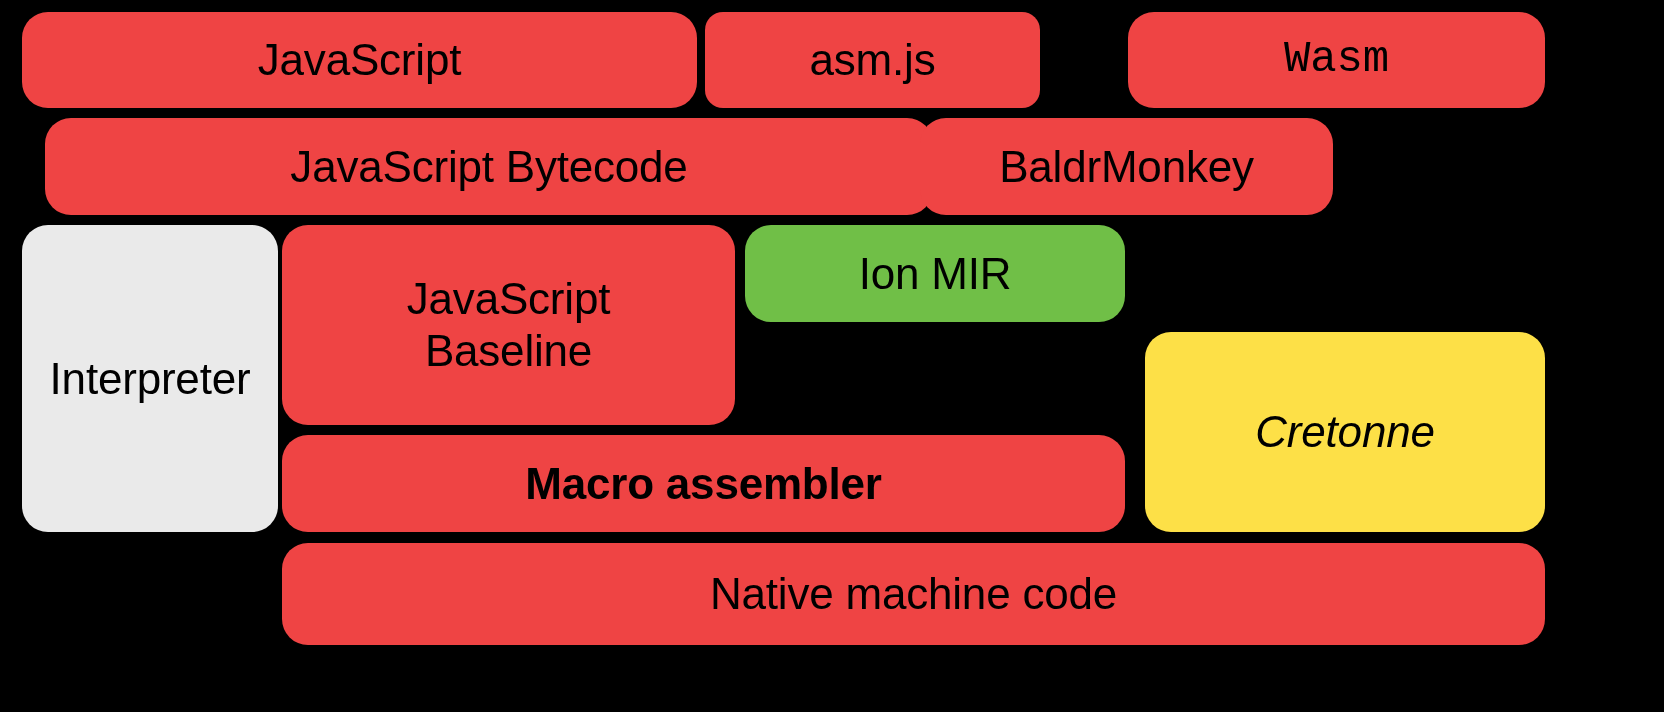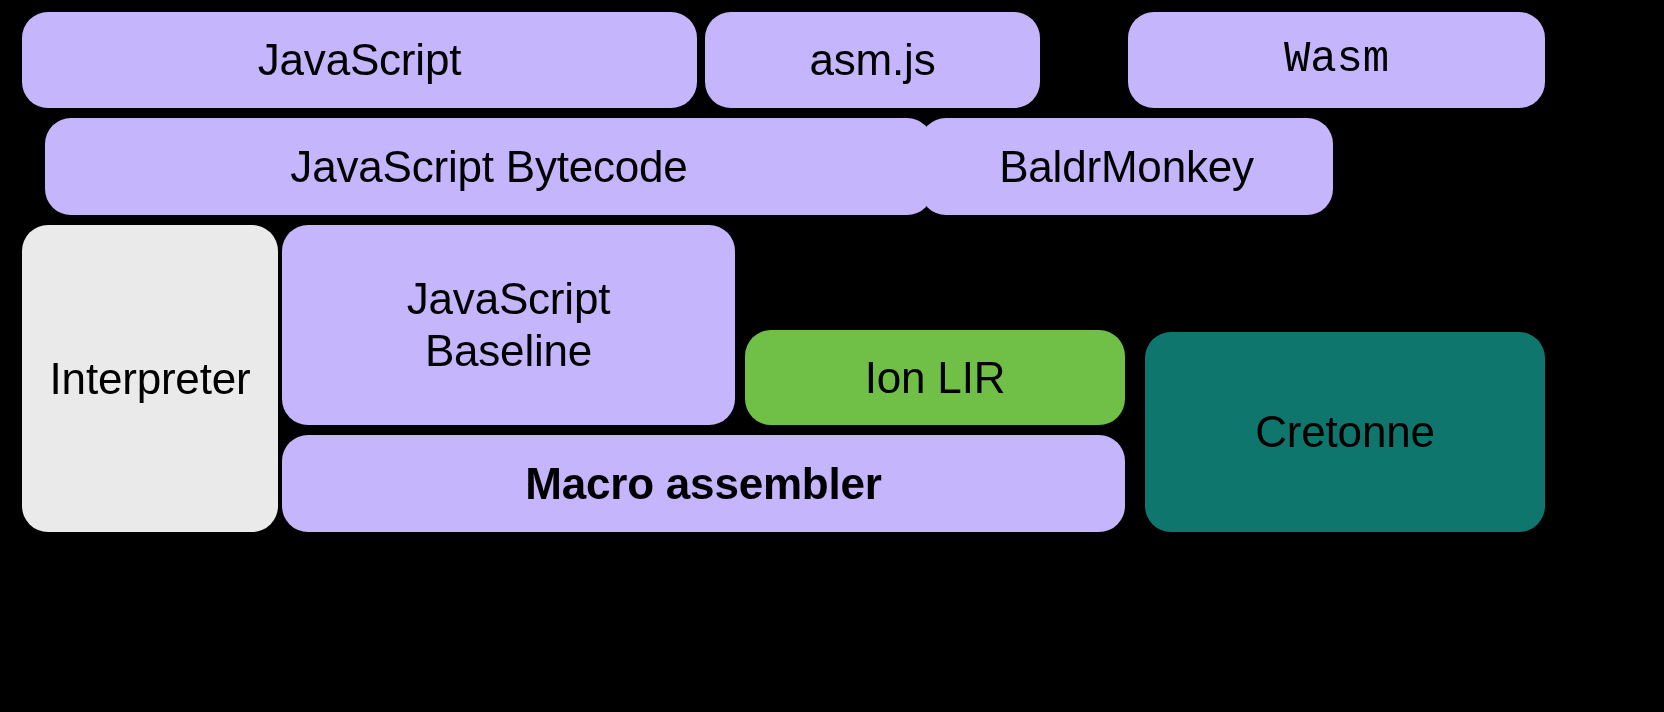--- a/index.html
+++ b/index.html
@@ -25,46 +25,47 @@
     border-radius: 26px;
     color: #000000;
     font-family: "Liberation Sans", sans-serif;
     font-size: 44px;
     font-weight: 400;
     line-height: 1.18;
     letter-spacing: -0.2px;
     white-space: pre-line;
     user-select: none;
   }
-  .box.white   { background: #c4b5fd; }
+  .box.white   { background: #ef4444; }
   .box.grey    { background: #EAEAEA; }
   .box.green   { background: #70BF47; }
-  .box.pink    { background: #0f766e; }
+  .box.pink    { background: #fde047; font-style: italic; }
 </style>
 </head>
 <body>
 
 <div id="stage">
 
   <div class="box white" style="left:22px; top:12px; width:675px; height:96px;">JavaScript</div>
 
-  <div class="box white" style="left:705px; top:12px; width:335px; height:96px;">asm.js</div>
+  <div class="box white" style="left:705px; top:12px; width:335px; height:96px;border-radius:18px;">asm.js</div>
 
   <div class="box white" style="left:1128px; top:12px; width:417px; height:96px;font-family:Liberation Mono, monospace;">Wasm</div>
 
   <div class="box white" style="left:22px; top:118px; width:888px; height:97px;margin-left:23px;">JavaScript Bytecode</div>
 
   <div class="box white" style="left:920px; top:118px; width:413px; height:97px;">BaldrMonkey</div>
 
   <div class="box grey" style="left:22px; top:225px; width:256px; height:307px;">Interpreter</div>
 
   <div class="box white" style="left:282px; top:225px; width:453px; height:200px;">JavaScript
 Baseline</div>
 
+  <div class="box green" style="left:745px; top:225px; width:380px; height:97px;">Ion MIR</div>
 
-  <div class="box green" style="left:745px; top:330px; width:380px; height:95px;">Ion LIR</div>
 
   <div class="box pink" style="left:1145px; top:332px; width:400px; height:200px;">Cretonne</div>
 
   <div class="box white" style="left:282px; top:435px; width:843px; height:97px;font-weight:bold;">Macro assembler</div>
 
+  <div class="box white" style="left:282px; top:543px; width:1263px; height:102px;">Native machine code</div>
 
 </div>
 
 </body></html>

